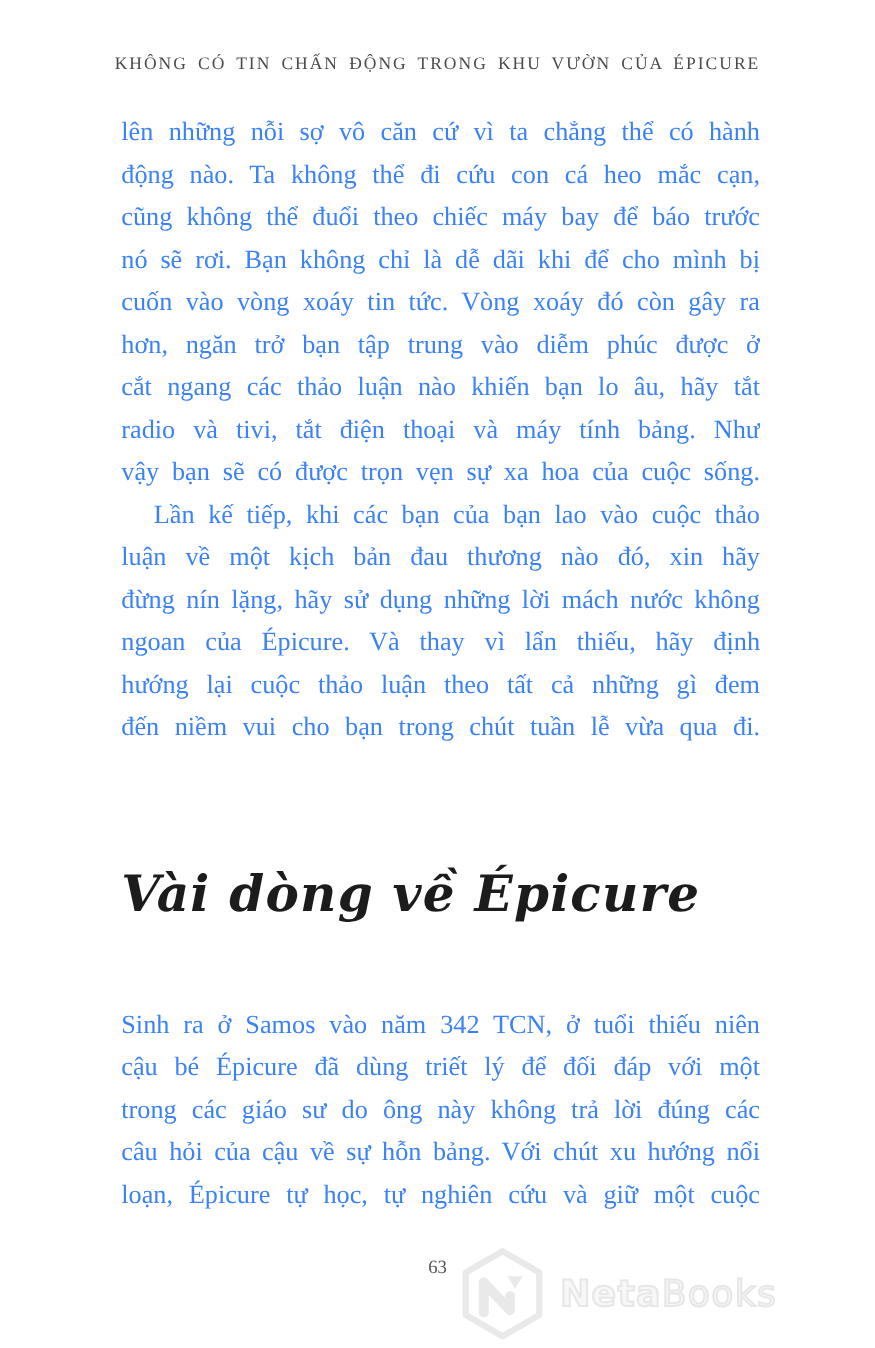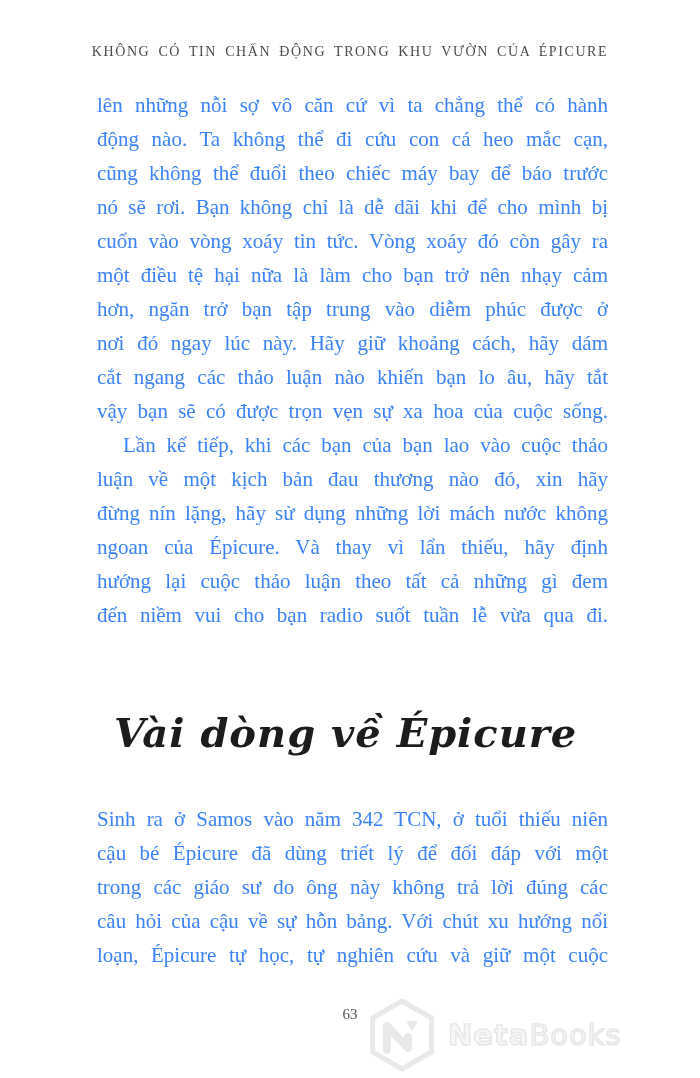--- a/index.html
+++ b/index.html
@@ -41,21 +41,21 @@
     text-align: justify;
     text-align-last: justify;
     text-justify: inter-word;
     overflow: hidden;
   }
   .line.indent { text-indent: 26px; }
   .section-heading {
     position: absolute;
     left: 97px;
     top: 692px;
-    margin: 17px;
+    margin: 0;
     font-family: "DejaVu Serif", serif;
     font-style: italic;
     font-weight: bold;
     font-size: 40px;
     letter-spacing: 1px;
     color: #1c1c1c;
   }
   .section-dates {
     position: absolute;
     left: 97px;
@@ -104,31 +104,30 @@
 <div class="page">
 
   <div class="running-header">KHÔNG CÓ TIN CHẤN ĐỘNG TRONG KHU VƯỜN CỦA ÉPICURE</div>
 
   <div class="paras" id="paras-top">
       <div class="line">lên những nỗi sợ vô căn cứ vì ta chẳng thể có hành</div>
       <div class="line">động nào. Ta không thể đi cứu con cá heo mắc cạn,</div>
       <div class="line">cũng không thể đuổi theo chiếc máy bay để báo trước</div>
       <div class="line">nó sẽ rơi. Bạn không chỉ là dễ dãi khi để cho mình bị</div>
       <div class="line">cuốn vào vòng xoáy tin tức. Vòng xoáy đó còn gây ra</div>
-      <div class="line">một điều tệ hại nữa là làm cho bạn trở nên nhạy cảm</div>
       <div class="line">hơn, ngăn trở bạn tập trung vào diễm phúc được ở</div>
-      <div class="line">nơi đó ngay lúc này. Hãy giữ khoảng cách, hãy dám</div>
       <div class="line">cắt ngang các thảo luận nào khiến bạn lo âu, hãy tắt</div>
+      <div class="line">radio và tivi, tắt điện thoại và máy tính bảng. Như</div>
       <div class="line">vậy bạn sẽ có được trọn vẹn sự xa hoa của cuộc sống.</div>
       <div class="line indent">Lần kế tiếp, khi các bạn của bạn lao vào cuộc thảo</div>
       <div class="line">luận về một kịch bản đau thương nào đó, xin hãy</div>
       <div class="line">đừng nín lặng, hãy sử dụng những lời mách nước không</div>
       <div class="line">ngoan của Épicure. Và thay vì lẩn thiếu, hãy định</div>
       <div class="line">hướng lại cuộc thảo luận theo tất cả những gì đem</div>
-      <div class="line">đến niềm vui cho bạn radio suốt tuần lễ vừa qua đi.</div>
+      <div class="line">đến niềm vui cho bạn trong chút tuần lễ vừa qua đi.</div>
     </div>
 
   <h2 class="section-heading">Vài dòng về Épicure</h2>
 
 
   <div class="paras" id="paras-bottom">
       <div class="line">Sinh ra ở Samos vào năm 342 TCN, ở tuổi thiếu niên</div>
       <div class="line">cậu bé Épicure đã dùng triết lý để đối đáp với một</div>
       <div class="line">trong các giáo sư do ông này không trả lời đúng các</div>
       <div class="line">câu hỏi của cậu về sự hỗn bảng. Với chút xu hướng nổi</div>

